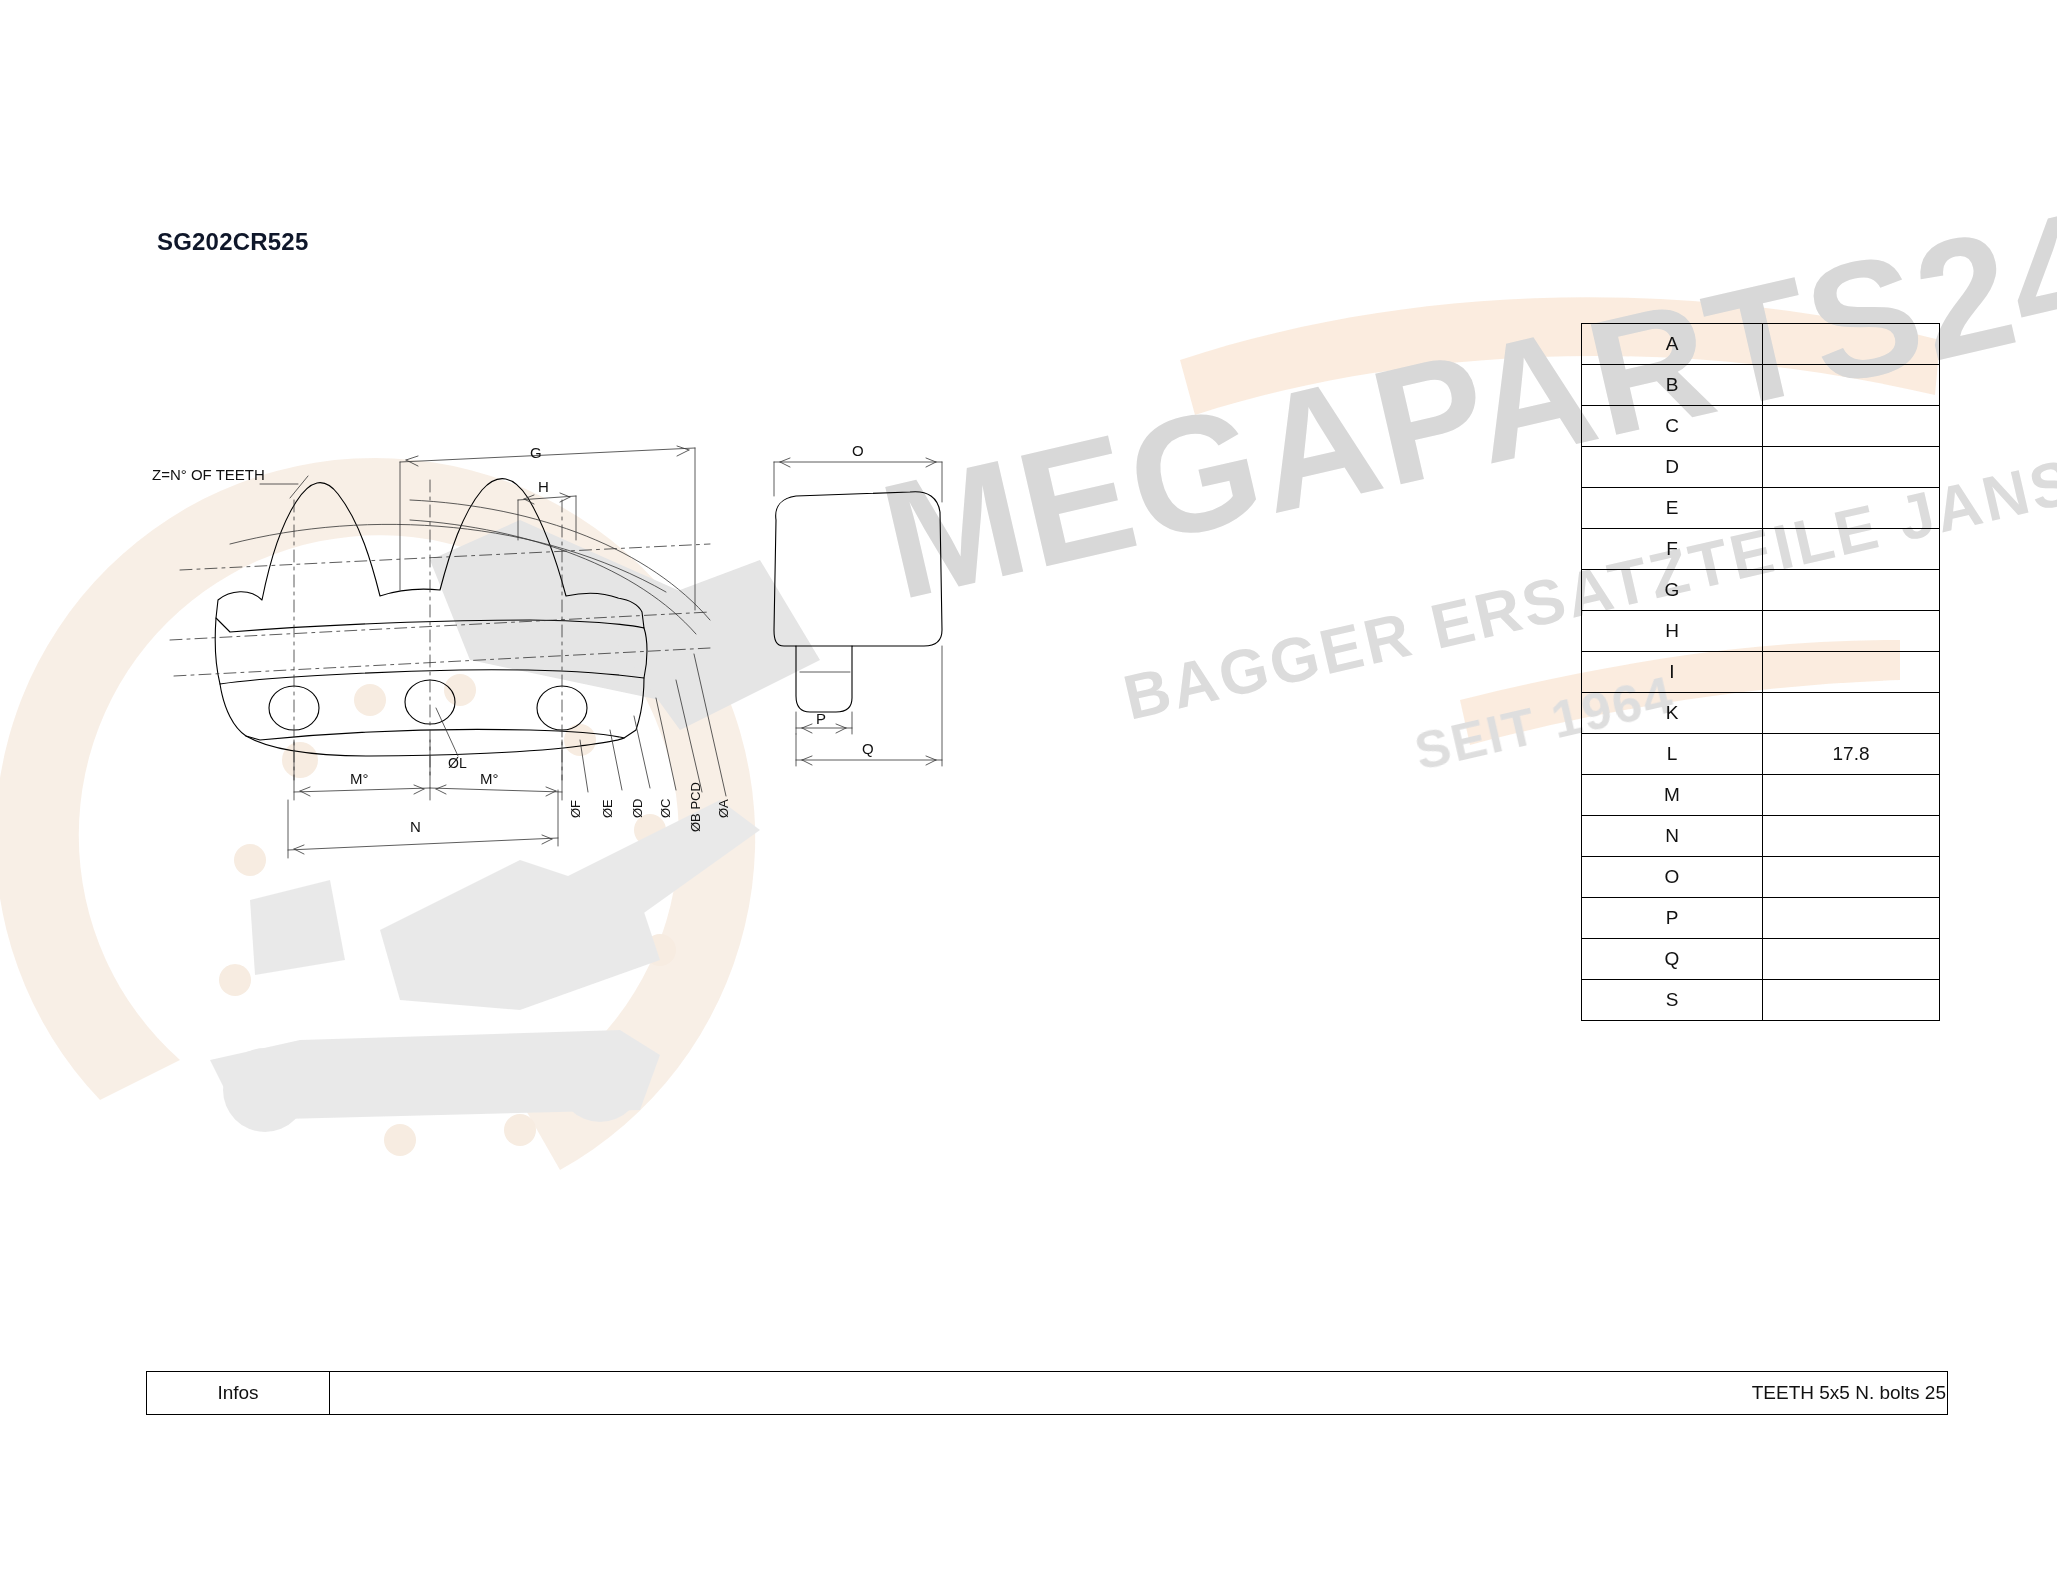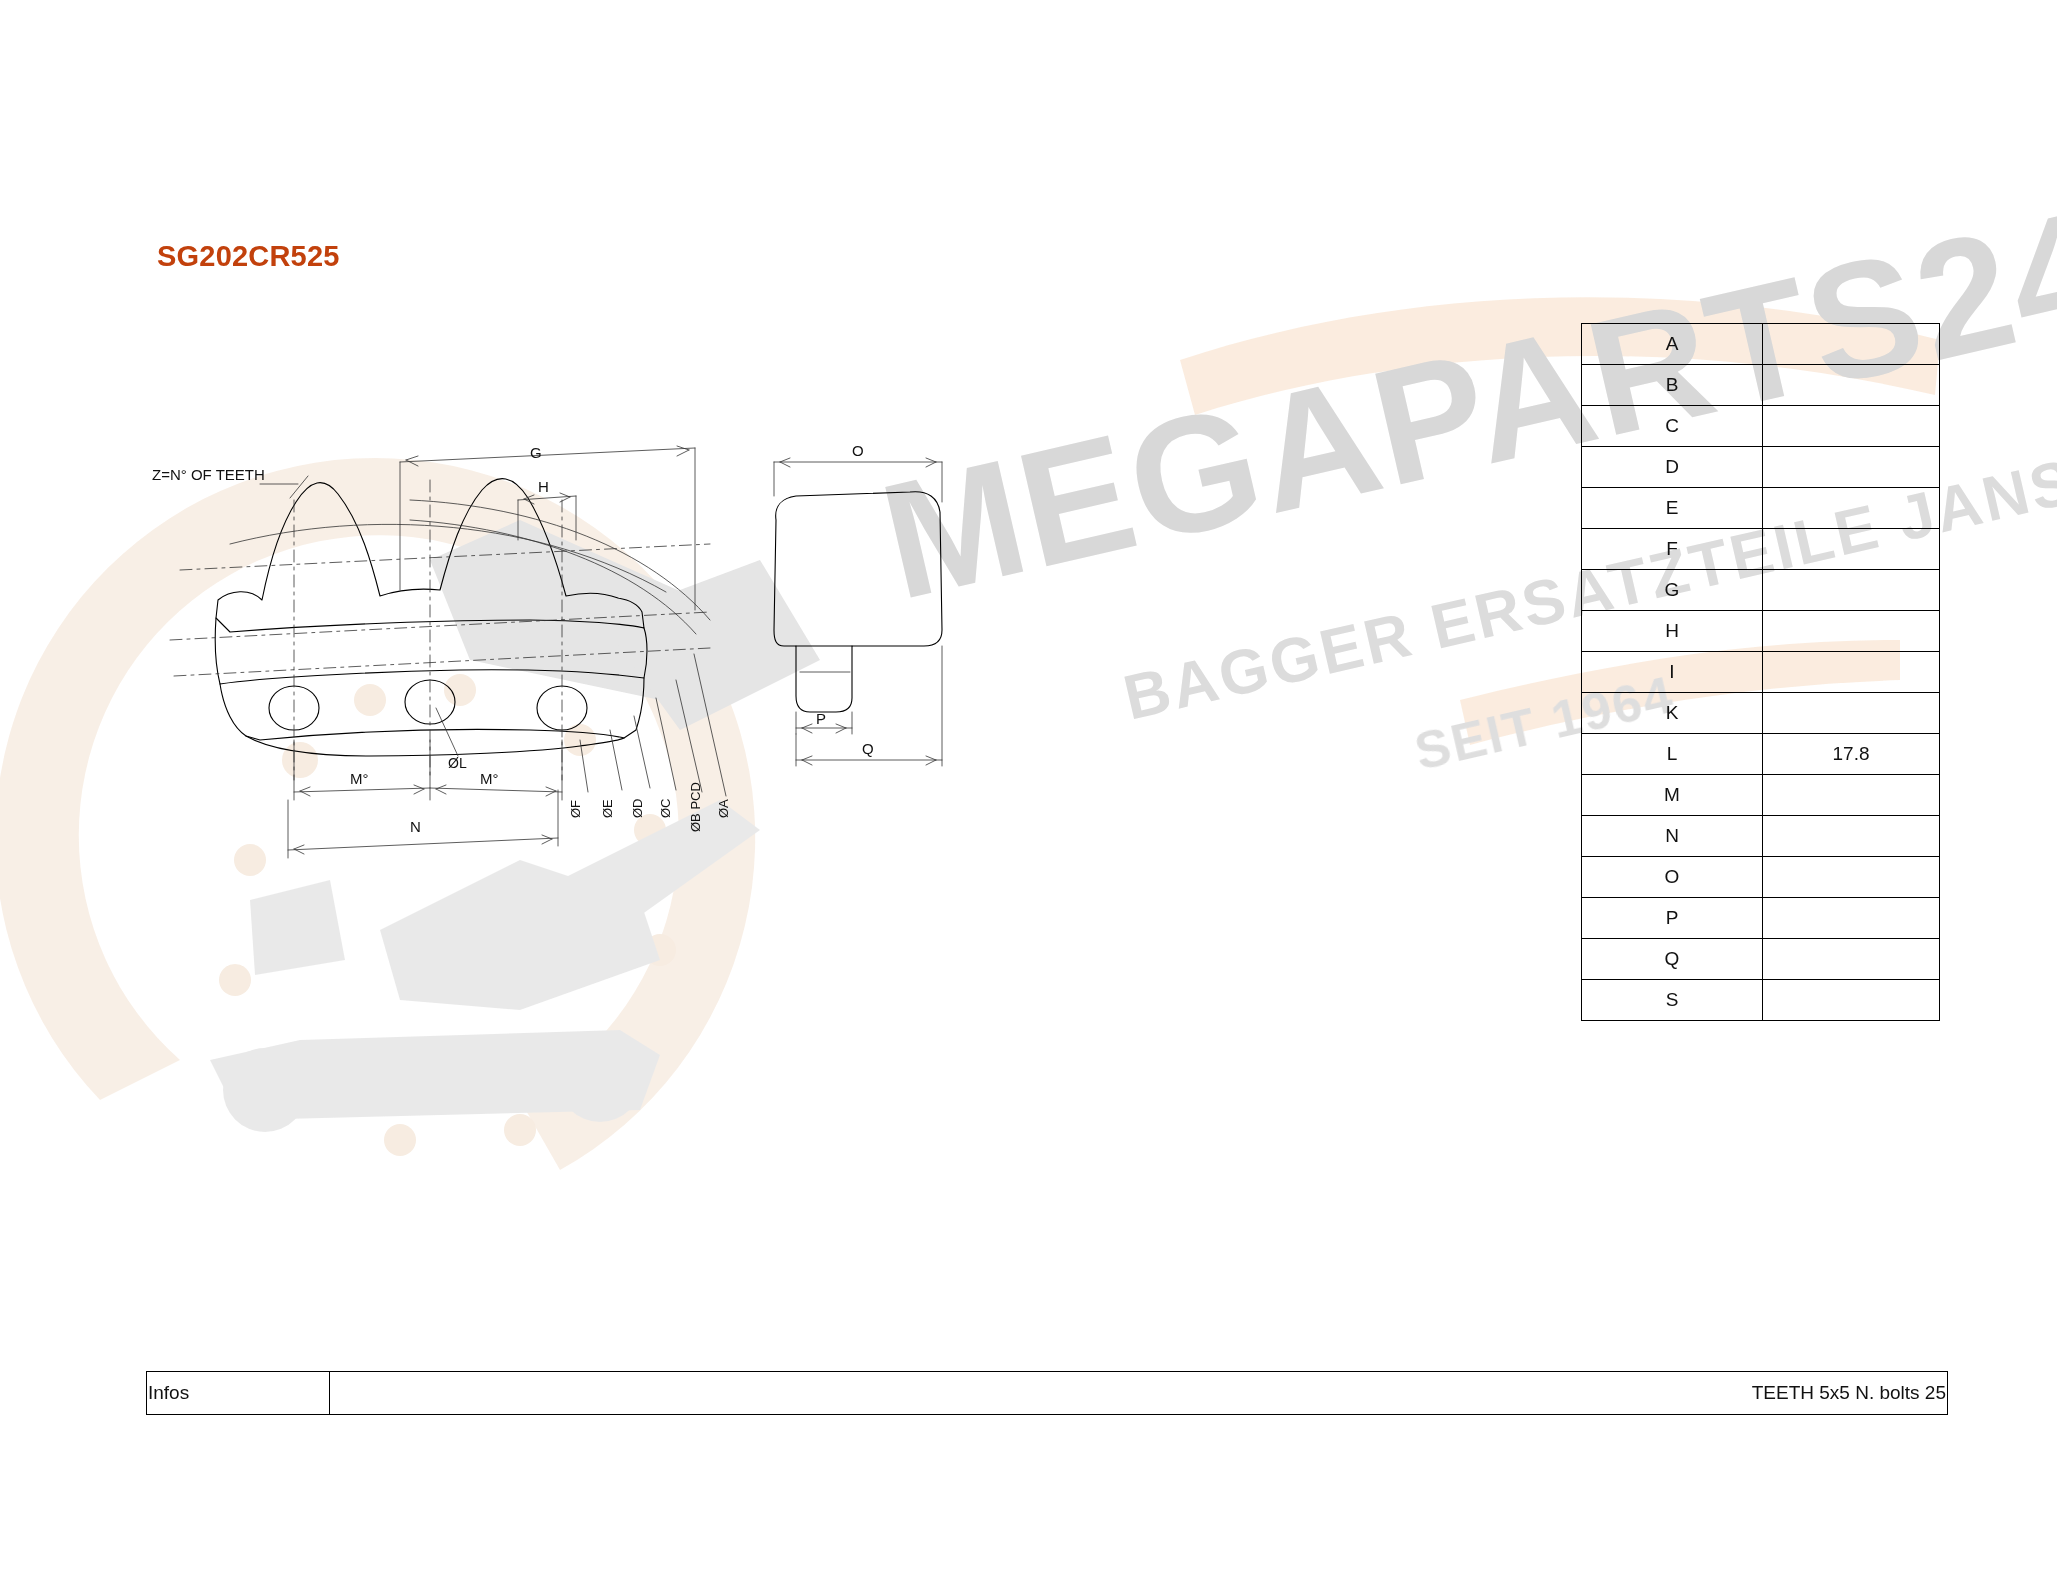--- a/index.html
+++ b/index.html
@@ -19,24 +19,24 @@
     left: 0; top: 0;
     width: 2057px;
     height: 1589px;
     background: #ffffff;
   }
 
   
   .part-title {
     position: absolute;
     left: 157px;
-    top: 240px;
-    font-size: 29px;
+    top: 228px;
+    font-size: 24px;
     font-weight: bold;
-    color: #c2410c;
+    color: #0f172a;
     letter-spacing: 0.2px;
   }
 
   
   .watermark {
     position: absolute;
     left: 0;
     top: 0;
     width: 2057px;
     height: 1589px;
@@ -85,20 +85,21 @@
   }
   .infos-table td {
     border: 1px solid #000000;
     height: 40px;
     font-size: 19px;
     color: #111;
     vertical-align: middle;
   }
   .infos-table td.lbl {
     width: 180px;
+    text-align: center;
   }
   .infos-table td.txt {
     width: 1608px;
     text-align: right;
     padding-left: 8px;
   }
 </style>
 </head>
 <body>
 

